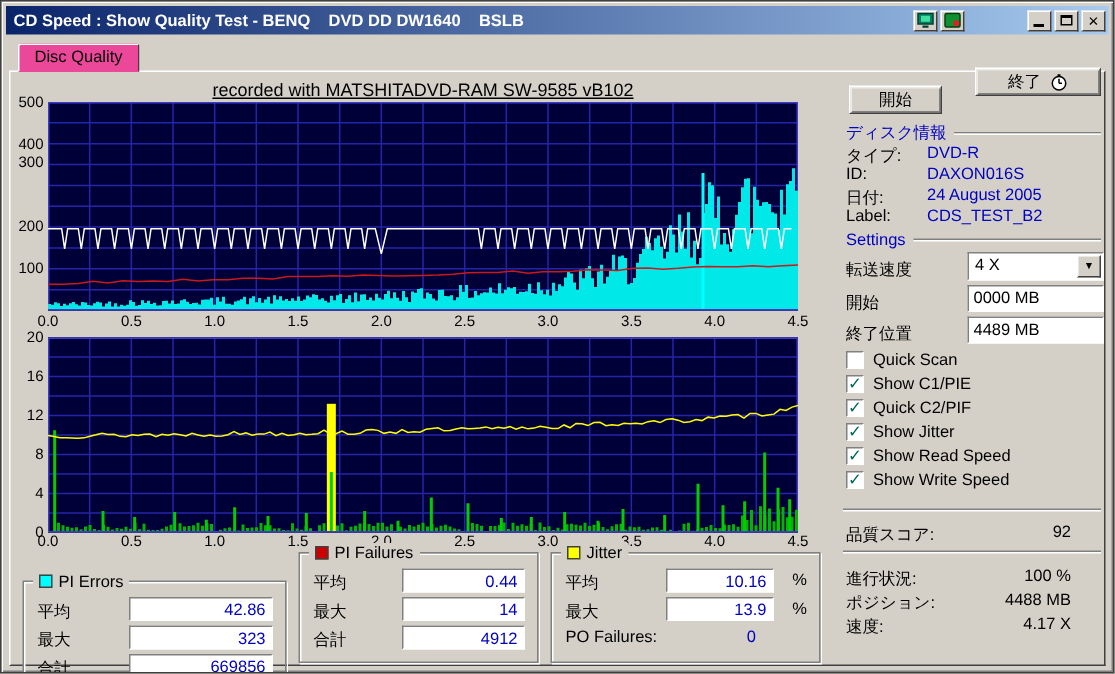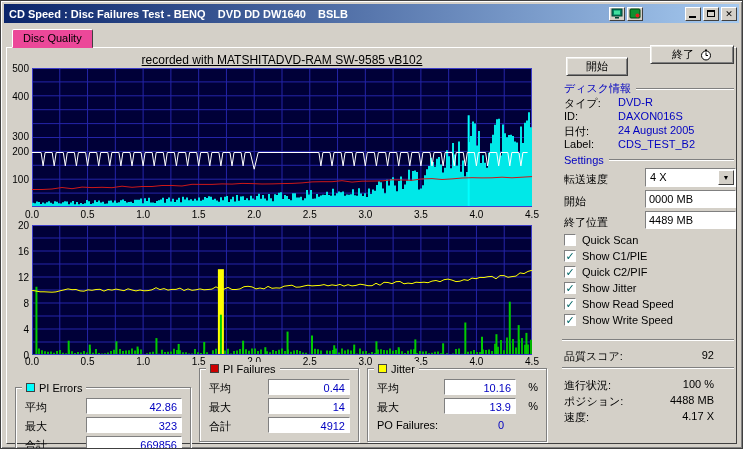--- a/index.html
+++ b/index.html
@@ -99,21 +99,21 @@
   .sep{position:absolute;left:561px;right:8px;height:2px;border-top:1px solid #808080;border-bottom:1px solid #fff;}
   .stat-val{position:absolute;right:28px;width:80px;text-align:right;}
   .icon-svg{display:block;}
 </style>
 </head>
 <body>
 
 <div class="window">
 
   <div class="titlebar" style="background: linear-gradient(90deg, rgb(10, 36, 106), rgb(166, 202, 240));">
-    <span class="title-text">CD Speed : Disc Failures Test - BENQ    DVD DD DW1640    BSLB</span>
+    <span class="title-text">CD Speed : Show Quality Test - BENQ    DVD DD DW1640    BSLB</span>
     <span class="tb-buttons">
       <span class="tb-btn">
         <svg class="icon-svg" width="12" height="11" viewBox="0 0 12 11">
           <rect x="1" y="1" width="10" height="7" fill="#008060" stroke="#004030"></rect>
           <rect x="3" y="2.5" width="6" height="4" fill="#40e0a0"></rect>
           <rect x="4" y="9" width="4" height="1.5" fill="#004030"></rect>
         </svg>
       </span>
       <span class="tb-btn">
         <svg class="icon-svg" width="12" height="11" viewBox="0 0 12 11">
@@ -426,21 +426,21 @@
         <line x1="497" y1="138" x2="497" y2="44.17911637607719" stroke="#00e8e8" stroke-width="2"></line>
         <line x1="499" y1="138" x2="499" y2="59.16576309448206" stroke="#00e8e8" stroke-width="2"></line>
         <line x1="436.6666666666667" y1="138" x2="436.6666666666667" y2="47.25999999999999" stroke="#00ffff" stroke-width="2"></line>
         <polyline points="0,121.5 10,121.5 20,121.0 30,119.5 40,120.7 50,119.1 60,119.6 70,119.3 80,119.7 90,118.2 100,119.3 110,118.5 120,118.5 130,117.5 140,117.5 150,118.0 160,116.3 170,116.4 180,116.4 190,115.9 200,116.1 210,115.4 220,115.6 230,116.0 240,115.9 250,115.6 260,115.4 270,114.9 280,113.9 290,113.7 300,113.7 310,112.7 320,114.1 330,113.2 340,113.1 350,112.9 360,111.8 370,112.0 380,112.3 390,110.9 400,110.6 410,111.5 420,110.9 430,110.0 440,109.7 450,109.9 460,109.8 470,109.2 480,109.8 490,109.2 500,108.6" fill="none" stroke="#cc1818" stroke-width="1"></polyline>
         <path d="M0 84.5 L9.1 84.5 L11.1 97.9 L13.1 84.5 L20.2 84.5 L22.2 97.9 L24.2 84.5 L31.3 84.5 L33.3 97.9 L35.3 84.5 L42.4 84.5 L44.4 97.9 L46.4 84.5 L53.6 84.5 L55.6 97.9 L57.6 84.5 L64.7 84.5 L66.7 97.9 L68.7 84.5 L75.8 84.5 L77.8 97.9 L79.8 84.5 L86.9 84.5 L88.9 97.9 L90.9 84.5 L98.0 84.5 L100.0 97.9 L102.0 84.5 L109.1 84.5 L111.1 97.9 L113.1 84.5 L120.2 84.5 L122.2 97.9 L124.2 84.5 L131.3 84.5 L133.3 97.9 L135.3 84.5 L142.4 84.5 L144.4 97.9 L146.4 84.5 L153.6 84.5 L155.6 97.9 L157.6 84.5 L164.7 84.5 L166.7 97.9 L168.7 84.5 L175.8 84.5 L177.8 97.9 L179.8 84.5 L186.9 84.5 L188.9 97.9 L190.9 84.5 L198.0 84.5 L200.0 97.9 L202.0 84.5 L209.1 84.5 L211.1 97.9 L213.1 84.5 L218.2 84.5 L222.2 101.2 L226.2 84.5 L286.9 84.5 L288.9 97.9 L290.9 84.5 L298.0 84.5 L300.0 97.9 L302.0 84.5 L309.1 84.5 L311.1 97.9 L313.1 84.5 L320.2 84.5 L322.2 97.9 L324.2 84.5 L331.3 84.5 L333.3 97.9 L335.3 84.5 L342.4 84.5 L344.4 97.9 L346.4 84.5 L353.6 84.5 L355.6 97.9 L357.6 84.5 L364.7 84.5 L366.7 97.9 L368.7 84.5 L375.8 84.5 L377.8 97.9 L379.8 84.5 L386.9 84.5 L388.9 97.9 L390.9 84.5 L398.0 84.5 L400.0 97.9 L402.0 84.5 L409.1 84.5 L411.1 97.9 L413.1 84.5 L420.2 84.5 L422.2 97.9 L424.2 84.5 L431.3 84.5 L433.3 97.9 L435.3 84.5 L442.4 84.5 L444.4 97.9 L446.4 84.5 L453.6 84.5 L455.6 97.9 L457.6 84.5 L464.7 84.5 L466.7 97.9 L468.7 84.5 L475.8 84.5 L477.8 97.9 L479.8 84.5 L486.9 84.5 L488.9 97.9 L490.9 84.5 L495.6 84.5" fill="none" stroke="#ffffff" stroke-width="1"></path>
       </svg>
   </div>
   <div class="ticks" id="ticks-top-y" style="left:2px;top:67px;width:26px;height:139px;">
       <span style="top: -5px; left: 0px; width: 100%;">500</span>
       <span style="top: 22.8px; left: 0px; width: 100%;">400</span>
-      <span style="top: 63px; left: 0px; width: 100%; text-align: right;">300</span>
+      <span style="top: 35px; left: 0px; width: 100%; text-align: right;">300</span>
       <span style="top: 78.4px; left: 0px; width: 100%;">200</span>
       <span style="top: 106.2px; left: 0px; width: 100%;">100</span>
     </div>
   <div class="ticks" id="ticks-top-x" style="left:31px;top:208px;width:510px;height:12px;">
       <span style="left: -13px; top: 0px; width: 26px; text-align: center;">0.0</span>
       <span style="left: 42.5556px; top: 0px; width: 26px; text-align: center;">0.5</span>
       <span style="left: 98.1111px; top: 0px; width: 26px; text-align: center;">1.0</span>
       <span style="left: 153.667px; top: 0px; width: 26px; text-align: center;">1.5</span>
       <span style="left: 209.222px; top: 0px; width: 26px; text-align: center;">2.0</span>
       <span style="left: 264.778px; top: 0px; width: 26px; text-align: center;">2.5</span>

